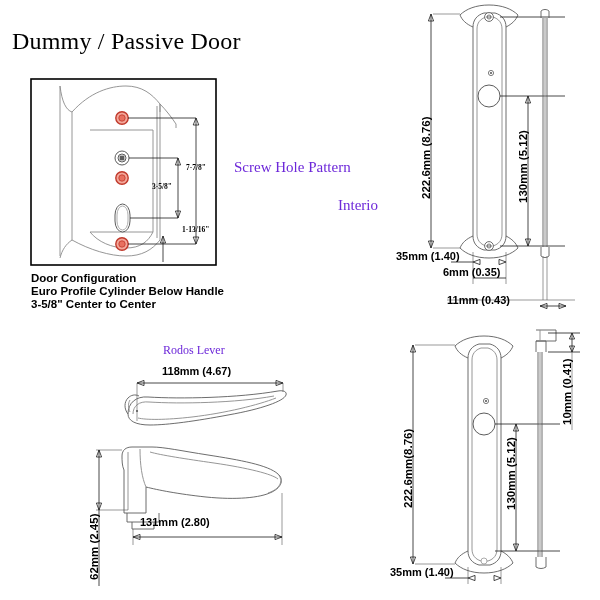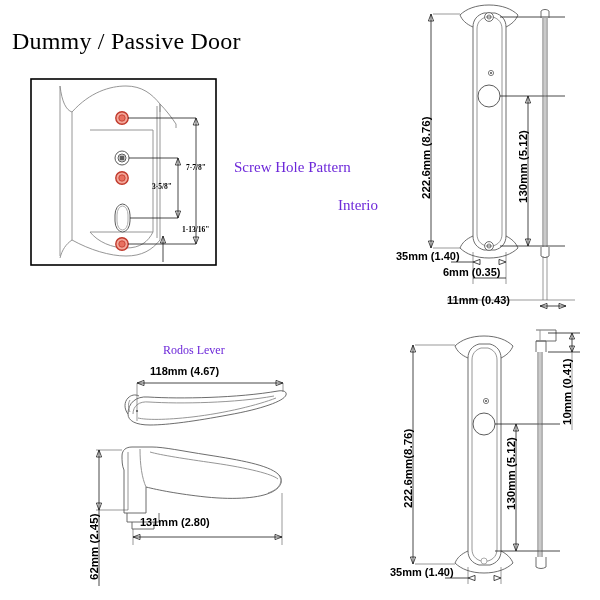--- a/index.html
+++ b/index.html
@@ -310,24 +310,29 @@
   <div class="abs dim-small" style="left:186px; top:163px;">7-7/8"</div>
 
   <div class="abs dim-small" style="left:152px; top:182px;">3-5/8"</div>
 
   <div class="abs dim-small" style="left:182px; top:225px;">1-13/16"</div>
 
   <div class="abs serif-label" style="left:234px; top:159px;">Screw Hole Pattern</div>
 
   <div class="abs serif-label" style="left:338px; top:197px;">Interio</div>
 
+  <div class="abs" id="door-config-caption">
+    <div>Door Configuration</div>
+    <div>Euro Profile Cylinder Below Handle</div>
+    <div>3-5/8" Center to Center</div>
+  </div>
 
   <div class="abs serif-label" style="left:163px; top:343px; font-size:12px;">Rodos Lever</div>
 
-  <div class="abs dim dim-h" style="left:150px; top:365px;">118mm (4.67)</div>
+  <div class="abs dim dim-h" style="left:162px; top:365px;">118mm (4.67)</div>
 
   <div class="abs dim dim-h" style="left:140px; top:516px;">131mm (2.80)</div>
 
   <div class="abs dim dim-v" style="left:88px; top:580px;">62mm (2.45)</div>
 
   <div class="abs dim dim-v" style="left:420px; top:199px;">222.6mm (8.76)</div>
 
   <div class="abs dim dim-v" style="left:517px; top:203px;">130mm (5.12)</div>
 
   <div class="abs dim dim-h" style="left:396px; top:250px;">35mm (1.40)</div>

